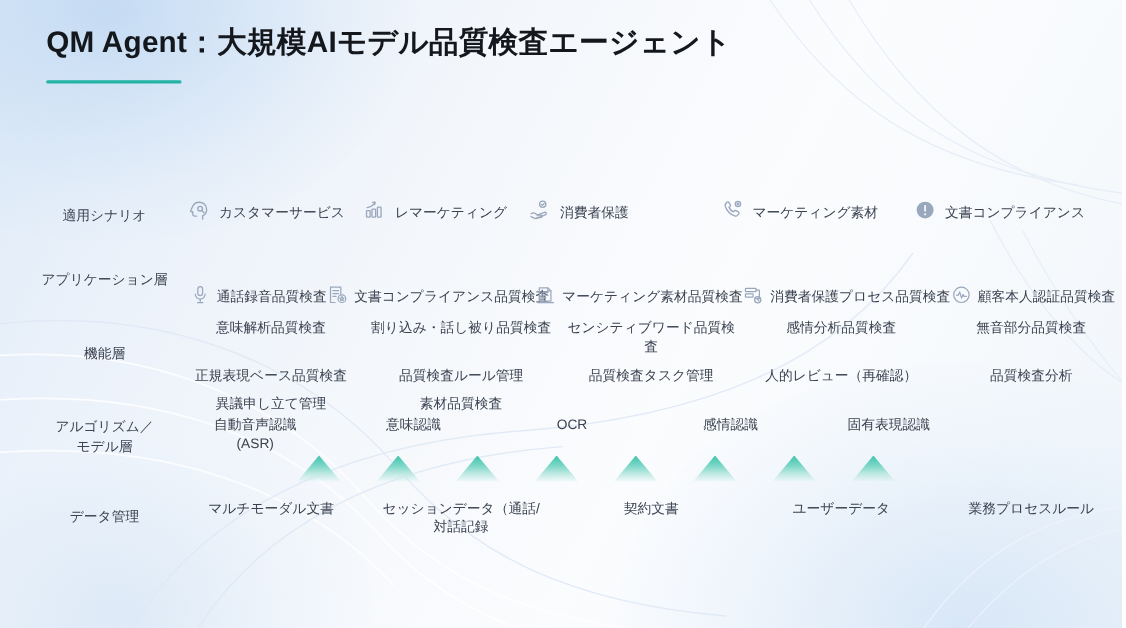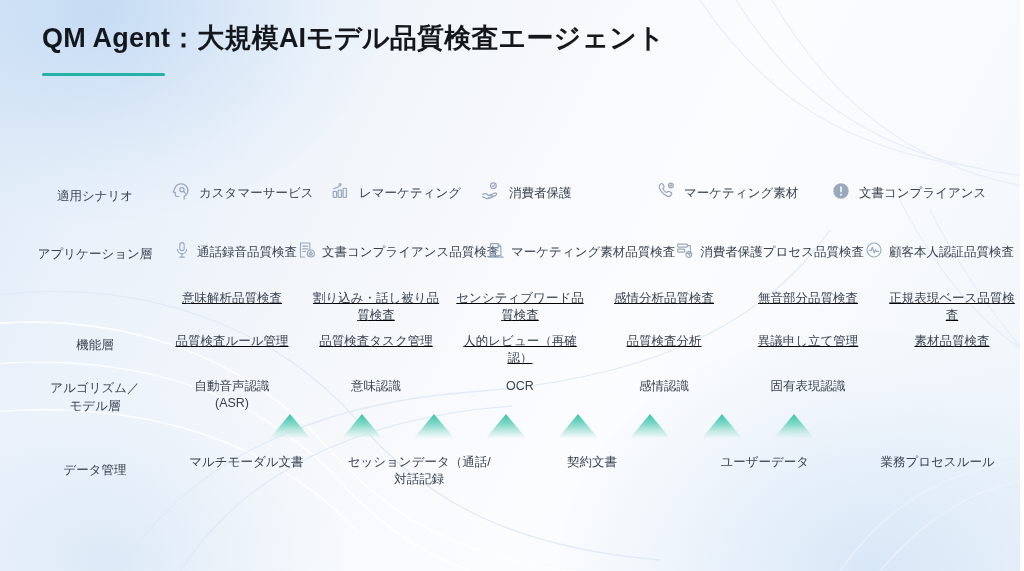--- a/index.html
+++ b/index.html
@@ -102,50 +102,49 @@
   .si-2 { width: 175px; }
   .si-3 { width: 175px; }
   .si-4 { width: 180px; }
 
   
   #row-app { top: 240px; height: 30px; }
   #row-app .row-label { top: 5px; }
   .app-items {
     position: absolute;
     left: 172px;
-    top: 0;
+    top: 18px;
     width: 852px;
     display: flex;
     align-items: flex-end;
   }
   .app-item {
     display: flex;
     align-items: center;
     gap: 5px;
     white-space: nowrap;
   }
   .app-item .lbl { font-size: 12.5px; color: #3a4250; }
   .ai-0 { width: 146px; }
   .ai-1 { width: 189px; }
   .ai-2 { width: 196px; }
   .ai-3 { width: 215px; }
   .ai-4 { width: 200px; }
 
   
   #row-func { top: 290px; height: 66px; }
-  #row-func .row-label { top: 22px; margin-top: 24px; }
+  #row-func .row-label { top: 22px; }
   .func-grid {
     position: absolute;
     left: 160px;
     top: 0;
     width: 864px;
     display: grid;
-    grid-template-columns: repeat(6, 1fr);
+    grid-template-columns: repeat(5, 1fr);
     row-gap: 9px;
-    text-decoration: underline;
   }
   .func-cell {
     font-size: 12.5px;
     color: #3a4250;
     text-align: center;
     line-height: 1.35;
     padding: 0 4px;
   }
 
   

